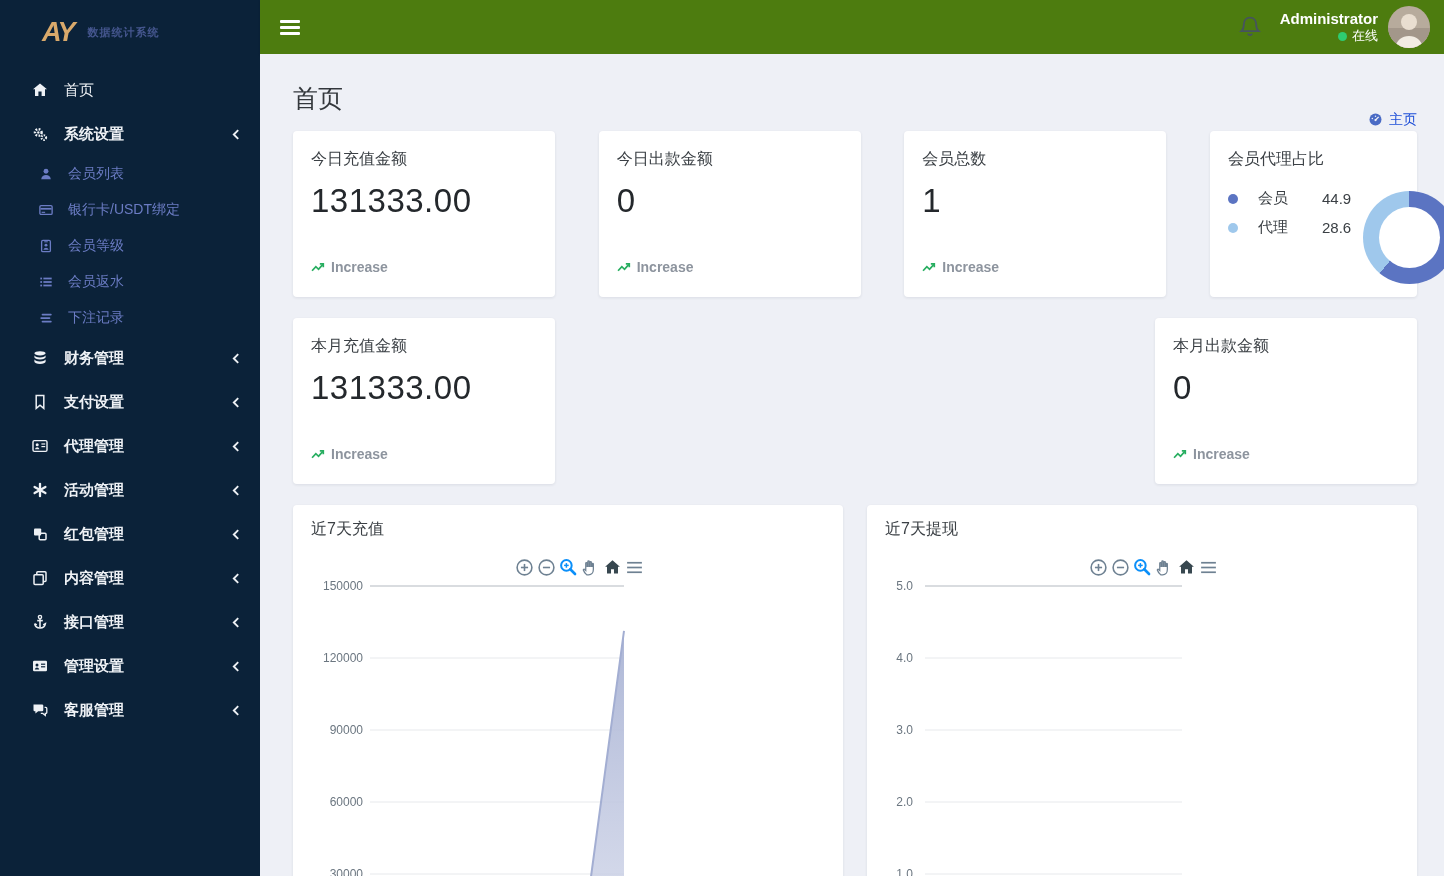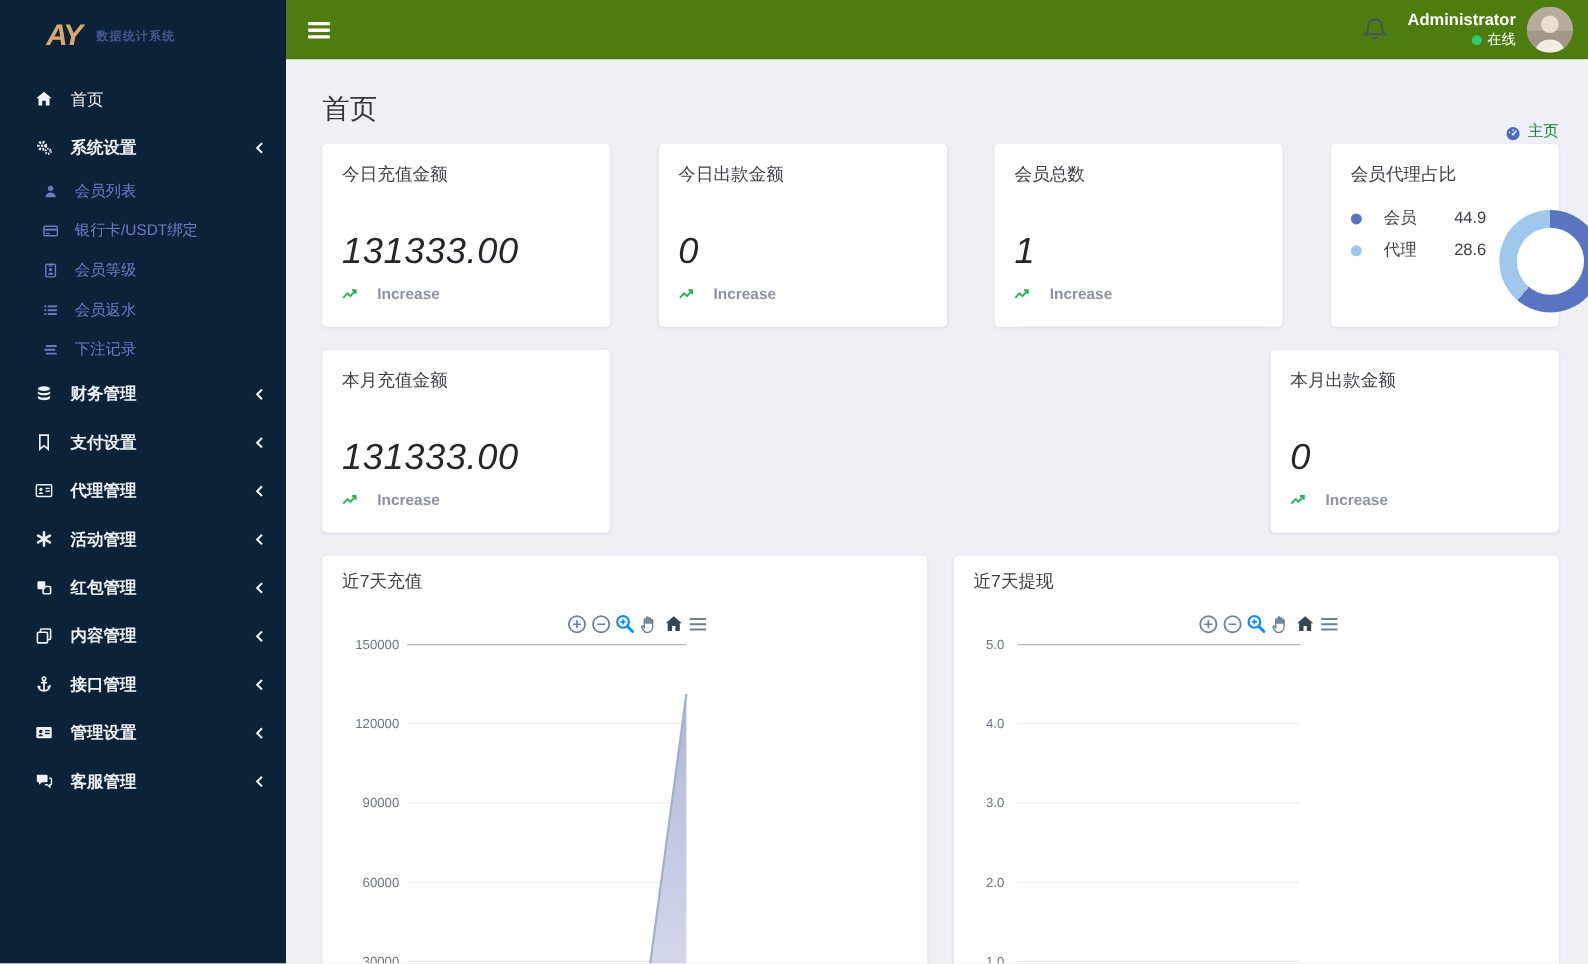--- a/index.html
+++ b/index.html
@@ -30,28 +30,28 @@
   .bell{color:#46535f;margin-right:18px;cursor:pointer;display:flex;}
   .userbox{text-align:right;margin-right:10px;color:#fff;}
   .uname{font-size:15px;font-weight:700;line-height:18px;}
   .ustatus{font-size:13px;display:flex;align-items:center;justify-content:flex-end;gap:5px;line-height:16px;}
   .udot{width:9px;height:9px;border-radius:50%;background:#2ecc71;display:inline-block;}
   .avatar{width:42px;height:42px;border-radius:50%;overflow:hidden;flex:0 0 42px;cursor:pointer;}
   
   .content{grid-column:2;background:#eef0f6;padding:30px 27px 0 33px;overflow:hidden;}
   .page-head{display:flex;align-items:center;justify-content:space-between;height:28px;margin-bottom:19px;}
   .page-title{font-size:25px;font-weight:400;color:#33373c;margin:0;}
-  .home-link{display:flex;align-items:flex-end;gap:6px;font-size:14px;color:#15803d;text-decoration:none;cursor:pointer;margin-top:43px;}
+  .home-link{display:flex;align-items:center;gap:6px;font-size:14px;color:#1d4ed8;text-decoration:none;cursor:pointer;margin-top:43px;}
   .row{display:flex;justify-content:space-between;margin-bottom:21px;}
   .row.left2{justify-content:space-between;gap:26px;}
   .card{background:#fff;border-radius:4px;box-shadow:0 1px 3px rgba(20,30,60,.09);position:relative;}
   .scard{width:262px;height:166px;padding:18px;box-sizing:border-box;}
   .scard .t{font-size:16px;color:#3b4045;}
-  .scard .v{font-size:33px;color:#24282c;margin-top:39px;letter-spacing:.5px;font-style:italic;}
-  .scard .inc{position:absolute;left:18px;bottom:22px;display:flex;align-items:center;gap:18px;
+  .scard .v{font-size:33px;color:#24282c;margin-top:12px;letter-spacing:.5px;}
+  .scard .inc{position:absolute;left:18px;bottom:22px;display:flex;align-items:center;gap:6px;
     font-size:14px;font-weight:700;color:#8d949e;}
   
   .dcard{width:207px;height:166px;padding:18px;box-sizing:border-box;}
   .dcard .t{font-size:16px;color:#3b4045;}
   .legend{margin-top:14px;}
   .lrow{display:flex;align-items:center;gap:20px;height:29px;font-size:15px;color:#3b4045;}
   .ldot{width:10px;height:10px;border-radius:50%;}
   .lval{margin-left:14px;}
   .donut{position:absolute;left:153px;top:60px;width:93px;height:93px;border-radius:50%;}
   .donut .hole{position:absolute;left:16px;top:16px;width:61px;height:61px;border-radius:50%;background:#fff;}

